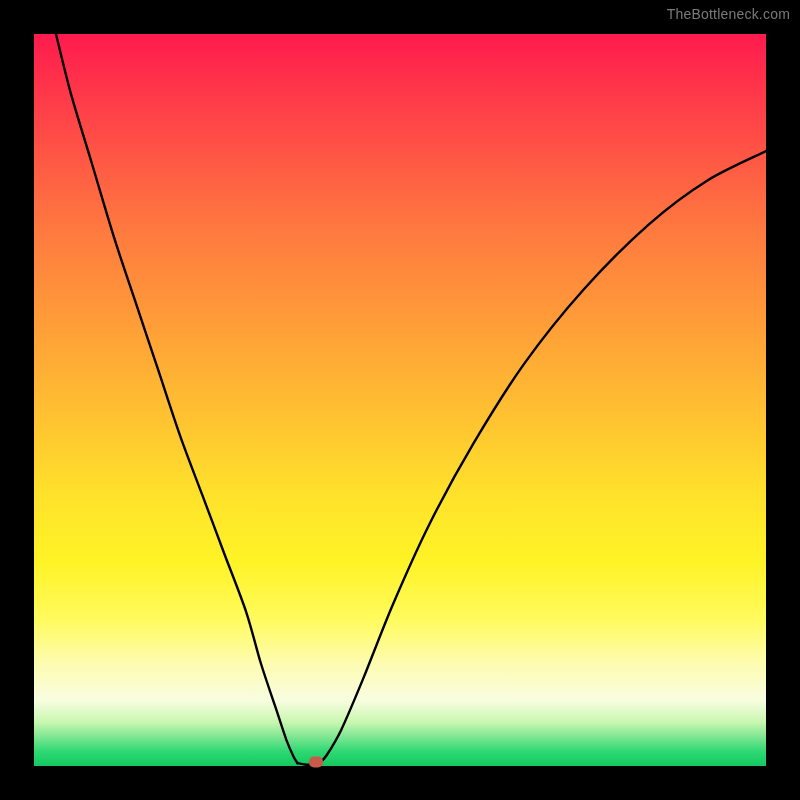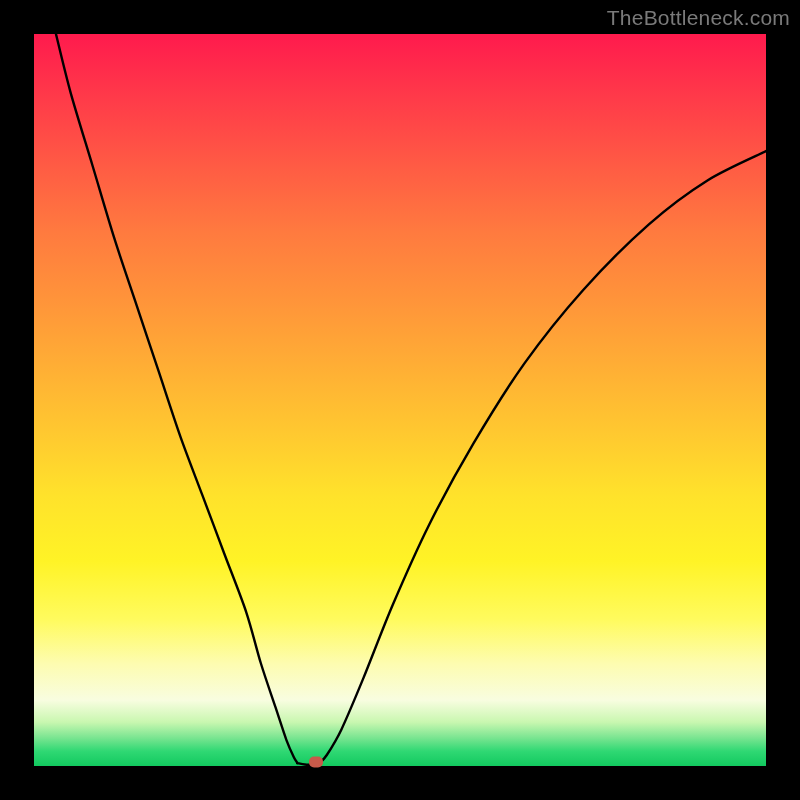--- a/index.html
+++ b/index.html
@@ -44,21 +44,21 @@
       #7fe693 96%,
       #2fd873 98%,
       #12c95f 100%
     );
   }
   .watermark {
     position: absolute;
     top: 6px;
     right: 10px;
     color: #7a7a7a;
-    font-size: 21px;
+    font-size: 14px;
     font-weight: 500;
     letter-spacing: 0.2px;
     user-select: none;
   }
   svg.curve {
     position: absolute;
     top: 0;
     left: 0;
     width: 732px;
     height: 732px;

